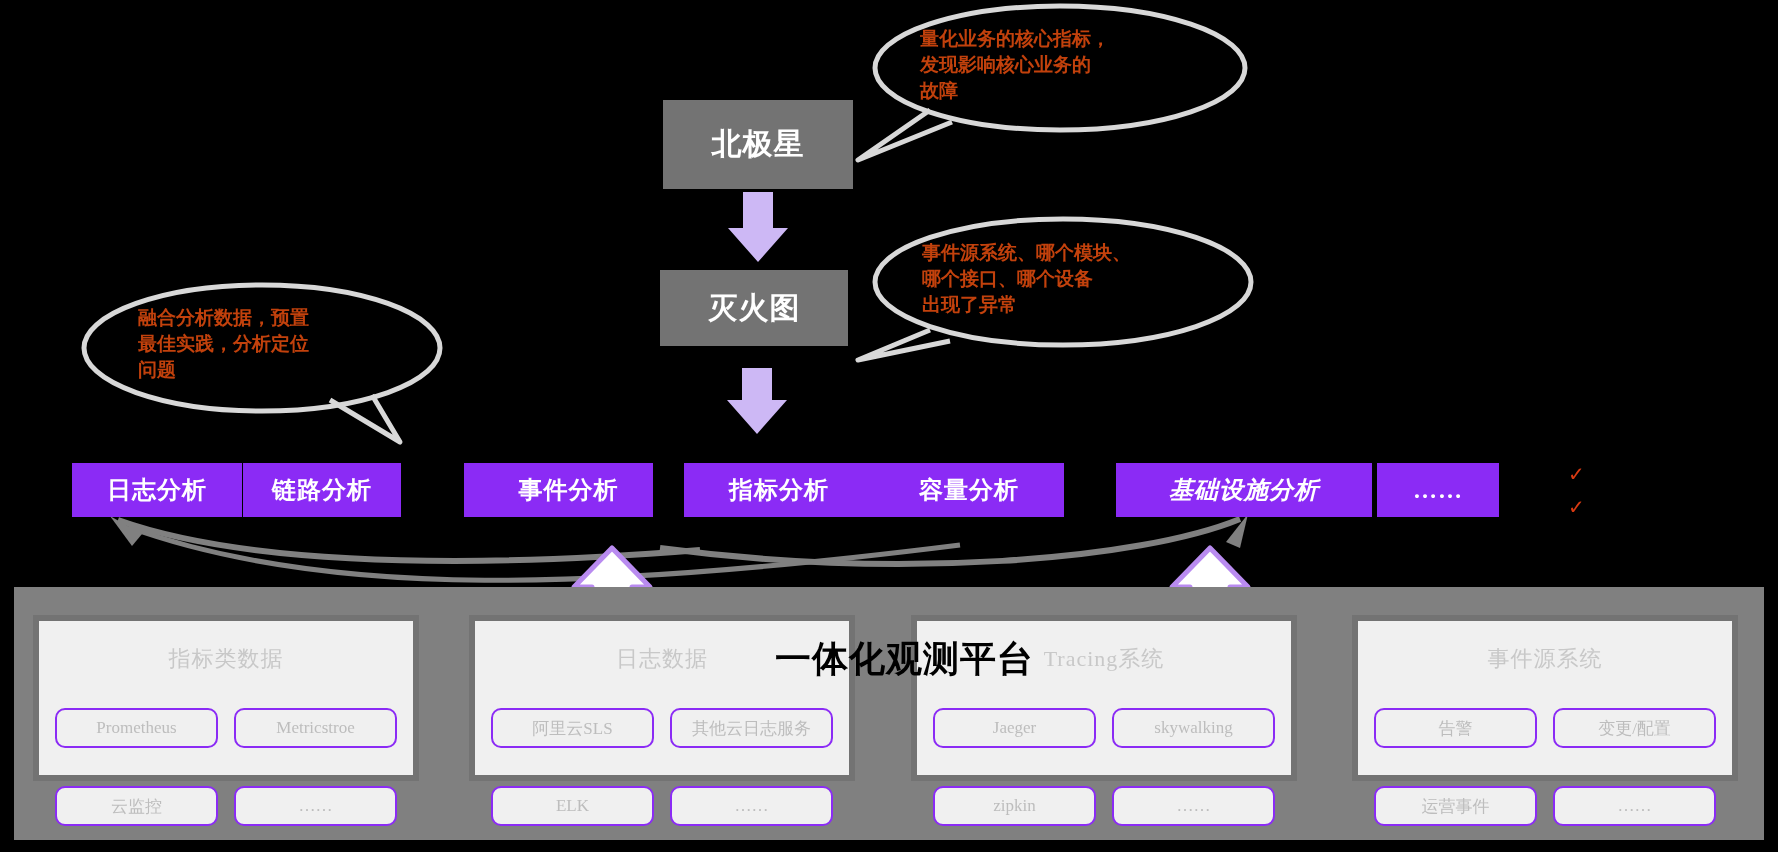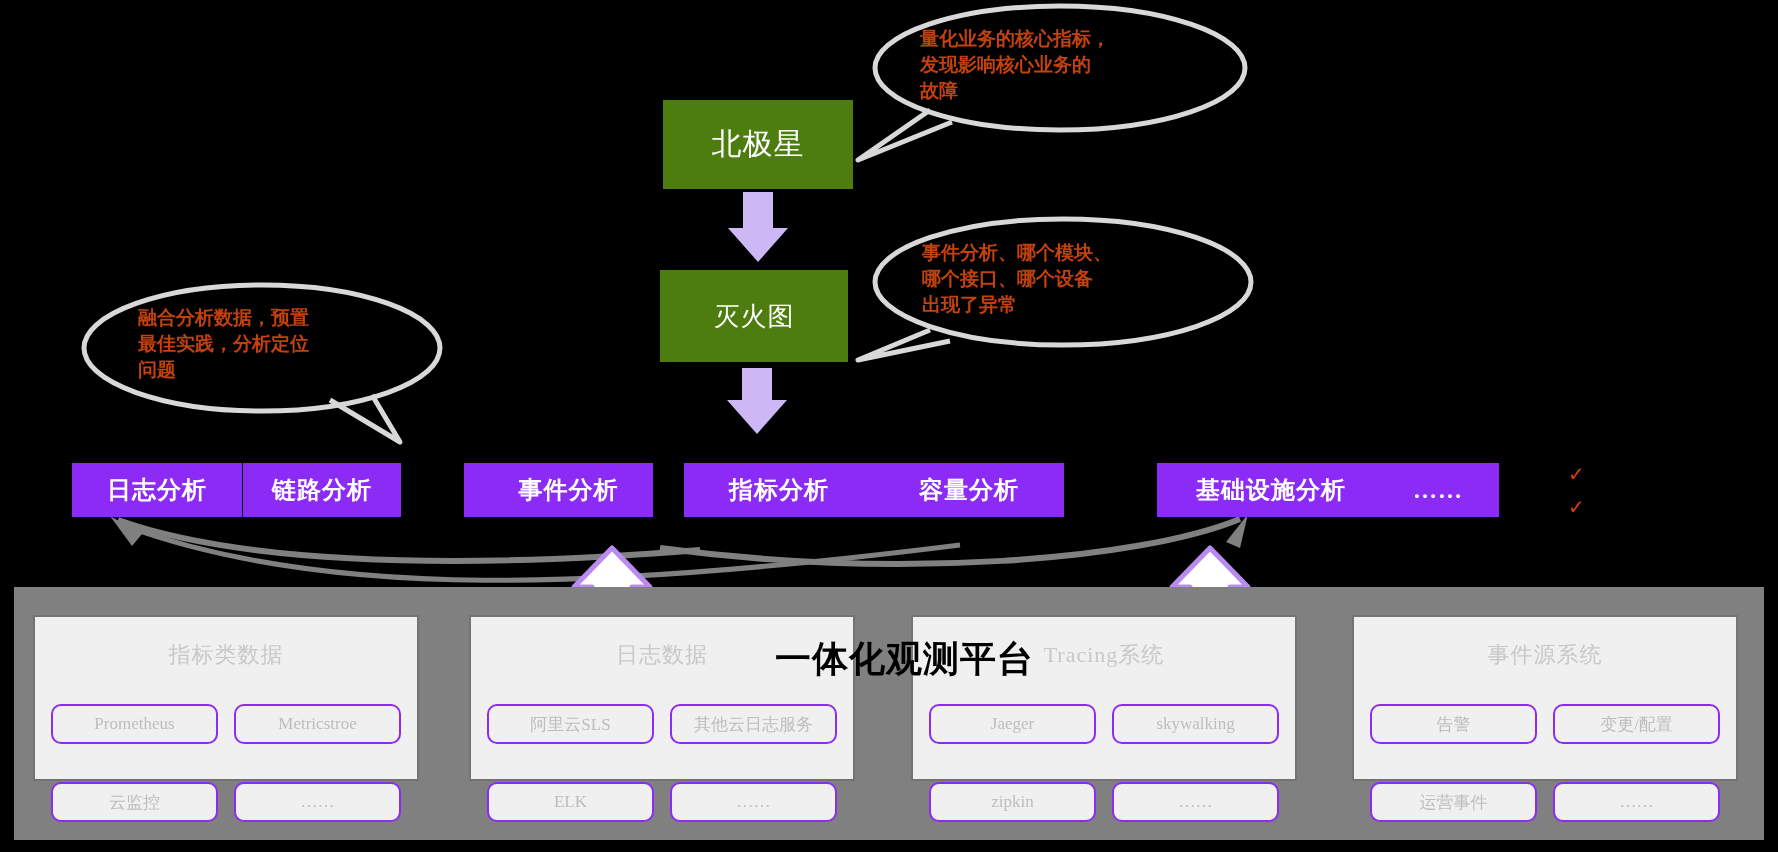--- a/index.html
+++ b/index.html
@@ -19,31 +19,31 @@
   svg.layer {
     position: absolute;
     left: 0; top: 0;
     width: 1778px; height: 852px;
     pointer-events: none;
   }
 
   
   .pbox {
     position: absolute;
-    background: #4d7c0f;
+    background: #737373;
     color: #ffffff;
     display: flex;
     align-items: center;
     justify-content: center;
-    font-weight: 400;
+    font-weight: 700;
     letter-spacing: 1px;
     font-family: "Liberation Serif", "DejaVu Serif", serif;
   }
   #box-north-star { left: 663px; top: 100px; width: 190px; height: 89px; font-size: 30px; }
-  #box-firefight  { left: 660px; top: 270px; width: 188px; height: 92px; font-size: 26px; }
+  #box-firefight  { left: 660px; top: 270px; width: 188px; height: 76px; font-size: 30px; }
 
   
   .abox {
     position: absolute;
     top: 463px;
     height: 54px;
     background: #8b2bf5;
     color: #ffffff;
     display: flex;
     align-items: center;
@@ -70,21 +70,21 @@
     position: absolute;
     left: 14px; top: 587px;
     width: 1750px; height: 253px;
     background: #808080;
   }
   .panel {
     position: absolute;
     top: 615px;
     height: 166px;
     background: #f0f0f0;
-    border: 2px solid #737373;
+    border: 6px solid #737373;
     display: flex;
     flex-direction: column;
     align-items: center;
   }
   .panel-title {
     margin-top: 23px;
     color: #c8c8c8;
     font-size: 22px;
     font-family: "Liberation Serif", "DejaVu Serif", serif;
     letter-spacing: 1px;
@@ -180,39 +180,39 @@
   </svg>
 
   <div class="pbox" id="box-north-star">北极星</div>
 
   <div class="pbox" id="box-firefight">灭火图</div>
 
   <div class="bubble-text" style="left:920px; top:26px; width:270px;">量化业务的核心指标，
 发现影响核心业务的
 故障</div>
 
-  <div class="bubble-text" style="left:922px; top:240px; width:280px;">事件分析、哪个模块、
+  <div class="bubble-text" style="left:922px; top:240px; width:280px;">事件源系统、哪个模块、
 哪个接口、哪个设备
 出现了异常</div>
 
   <div class="bubble-text" style="left:138px; top:305px; width:270px;">融合分析数据，预置
 最佳实践，分析定位
 问题</div>
 
   <div class="abox" style="left:24px;   width:170px;margin-left:48px;">日志分析</div>
 
   <div class="abox" style="left:243px;  width:158px;">链路分析</div>
 
   <div class="abox" style="left:464px;  width:189px;padding-left:20px;">事件分析</div>
 
   <div class="abox" style="left:684px;  width:190px;">指标分析</div>
 
   <div class="abox" style="left:874px;  width:190px;">容量分析</div>
 
-  <div class="abox" style="left:1157px; width:228px;">基础设施分析</div>
+  <div class="abox" style="left:1116px; width:256px;font-style:italic;">基础设施分析</div>
 
   <div class="abox" style="left:1377px; width:122px;">……</div>
 
   <div class="checkmark" style="left:1568px; top:462px;">✓</div>
   <div class="checkmark" style="left:1568px; top:495px;">✓</div>
 
   <div id="platform"></div>
 
   <div class="panel" style="left:33px; width:386px;">
     <div class="panel-title">指标类数据</div>

